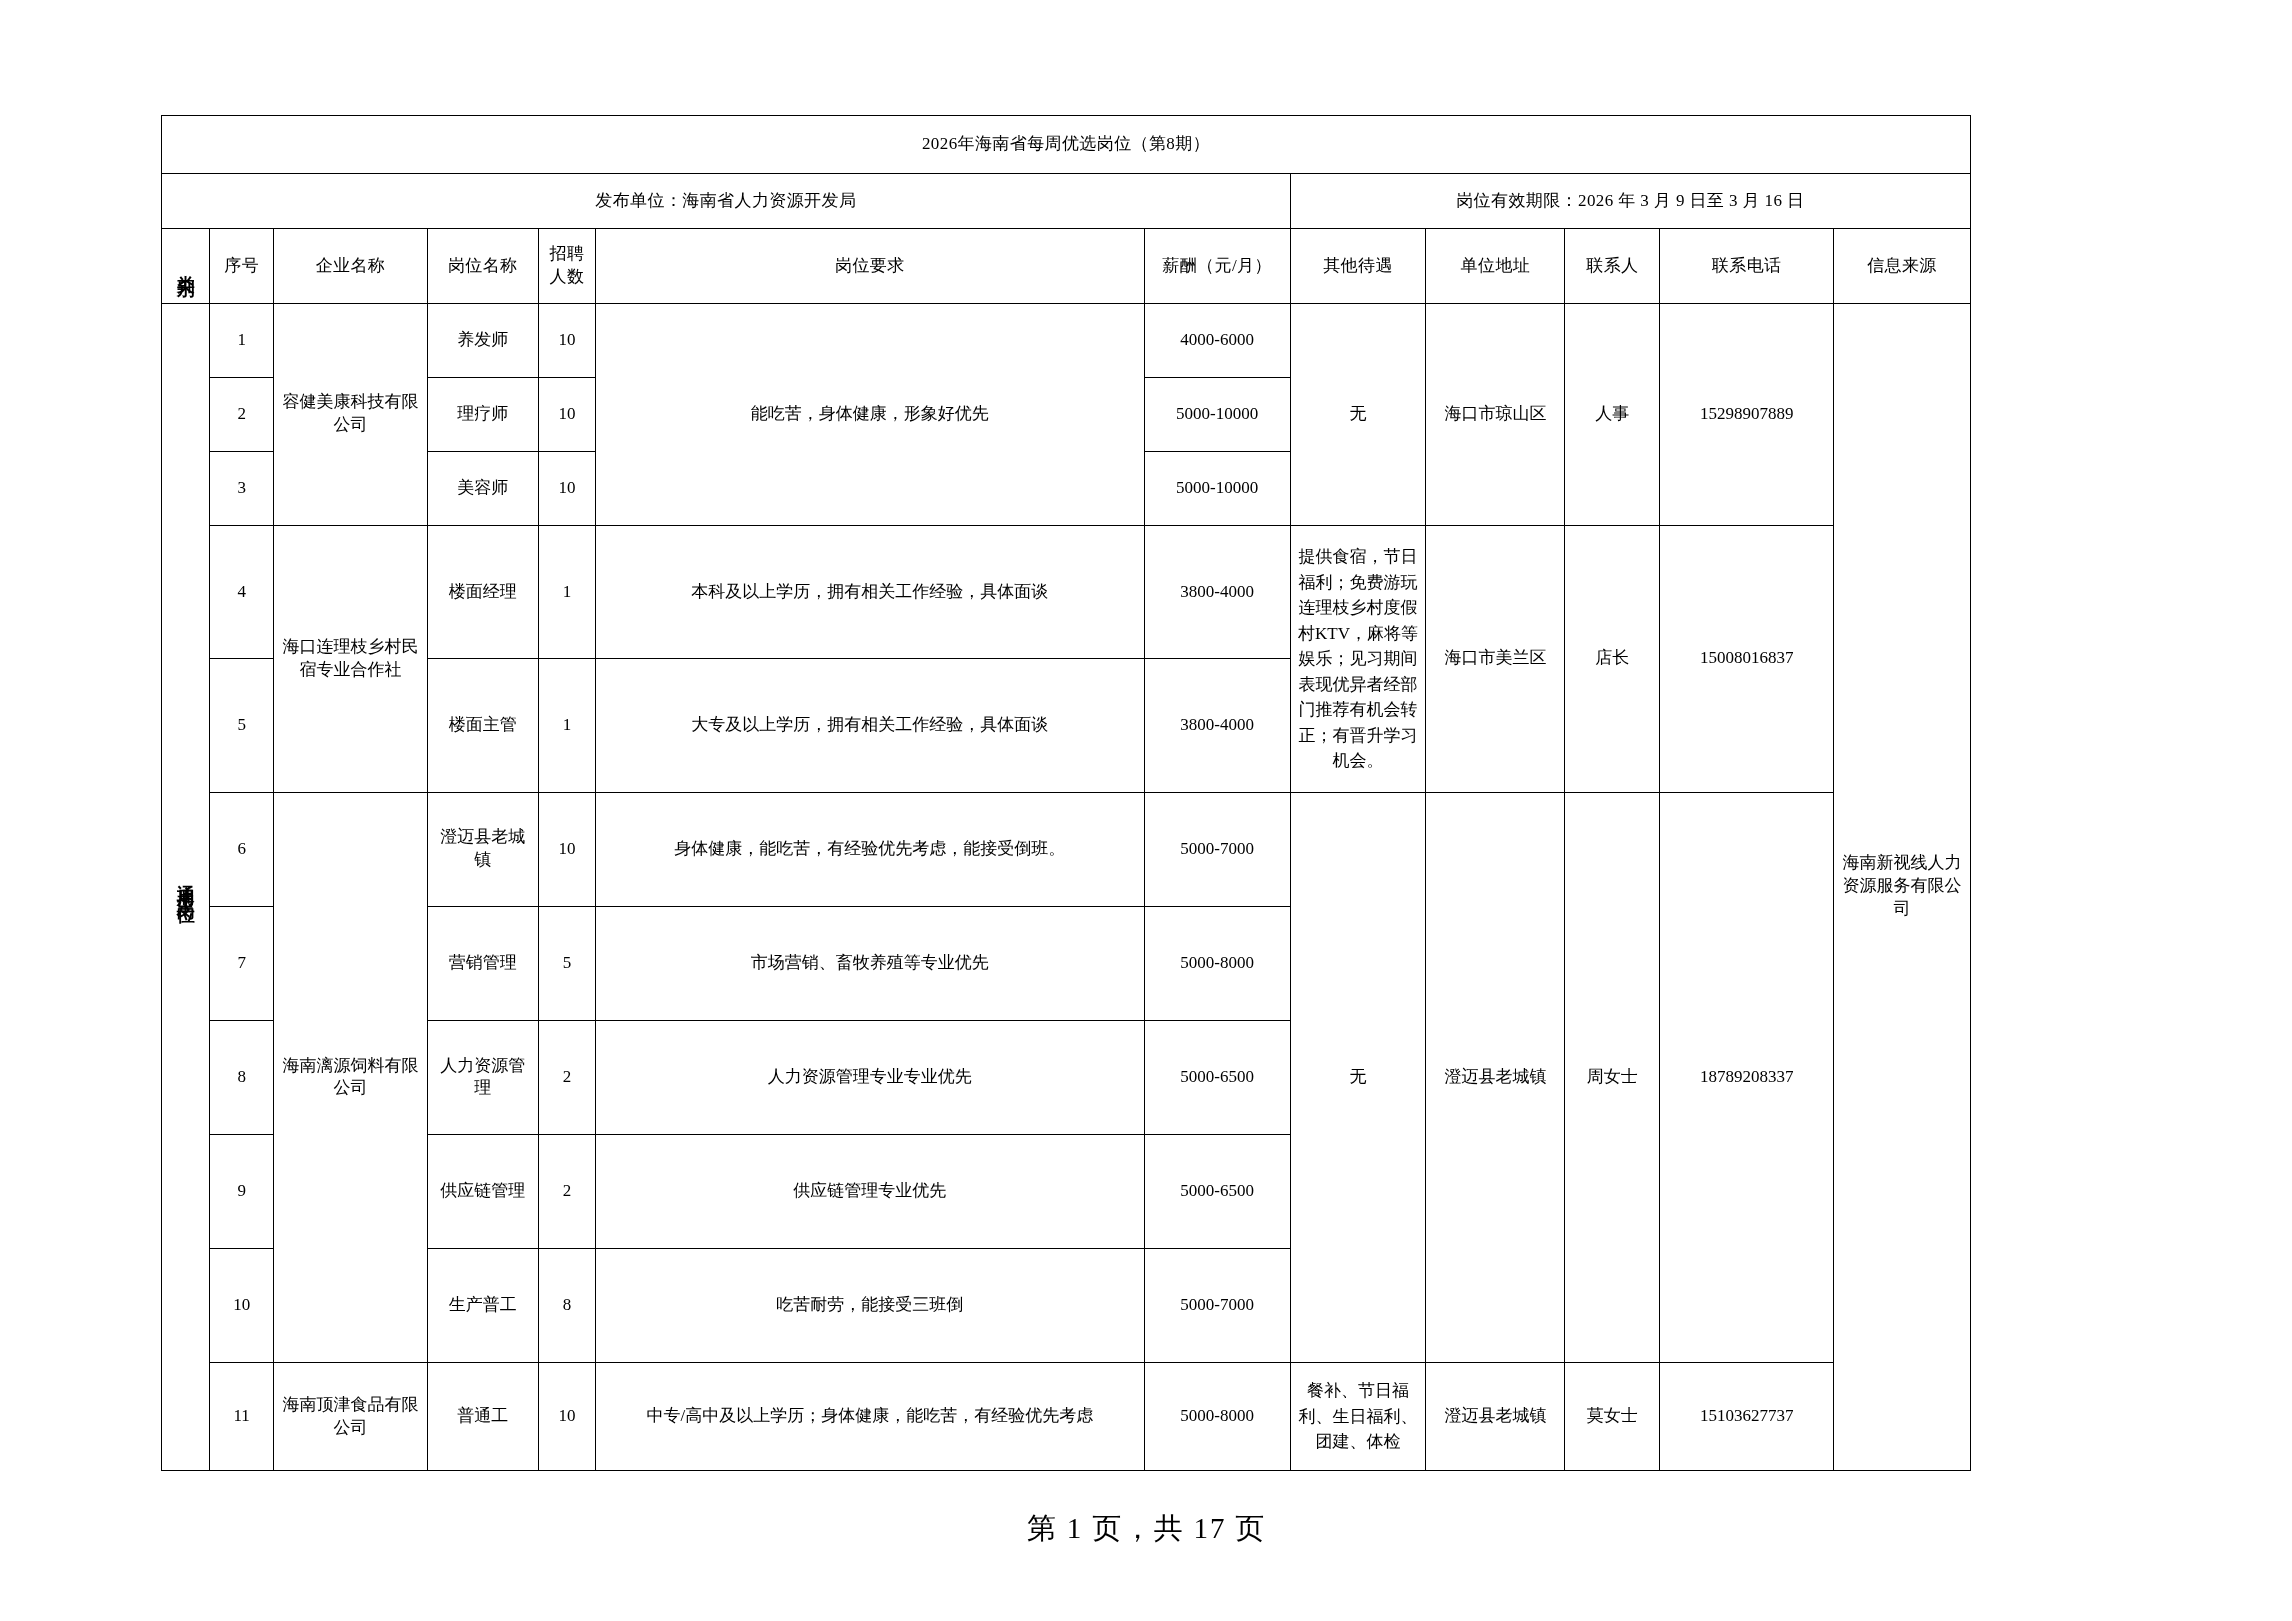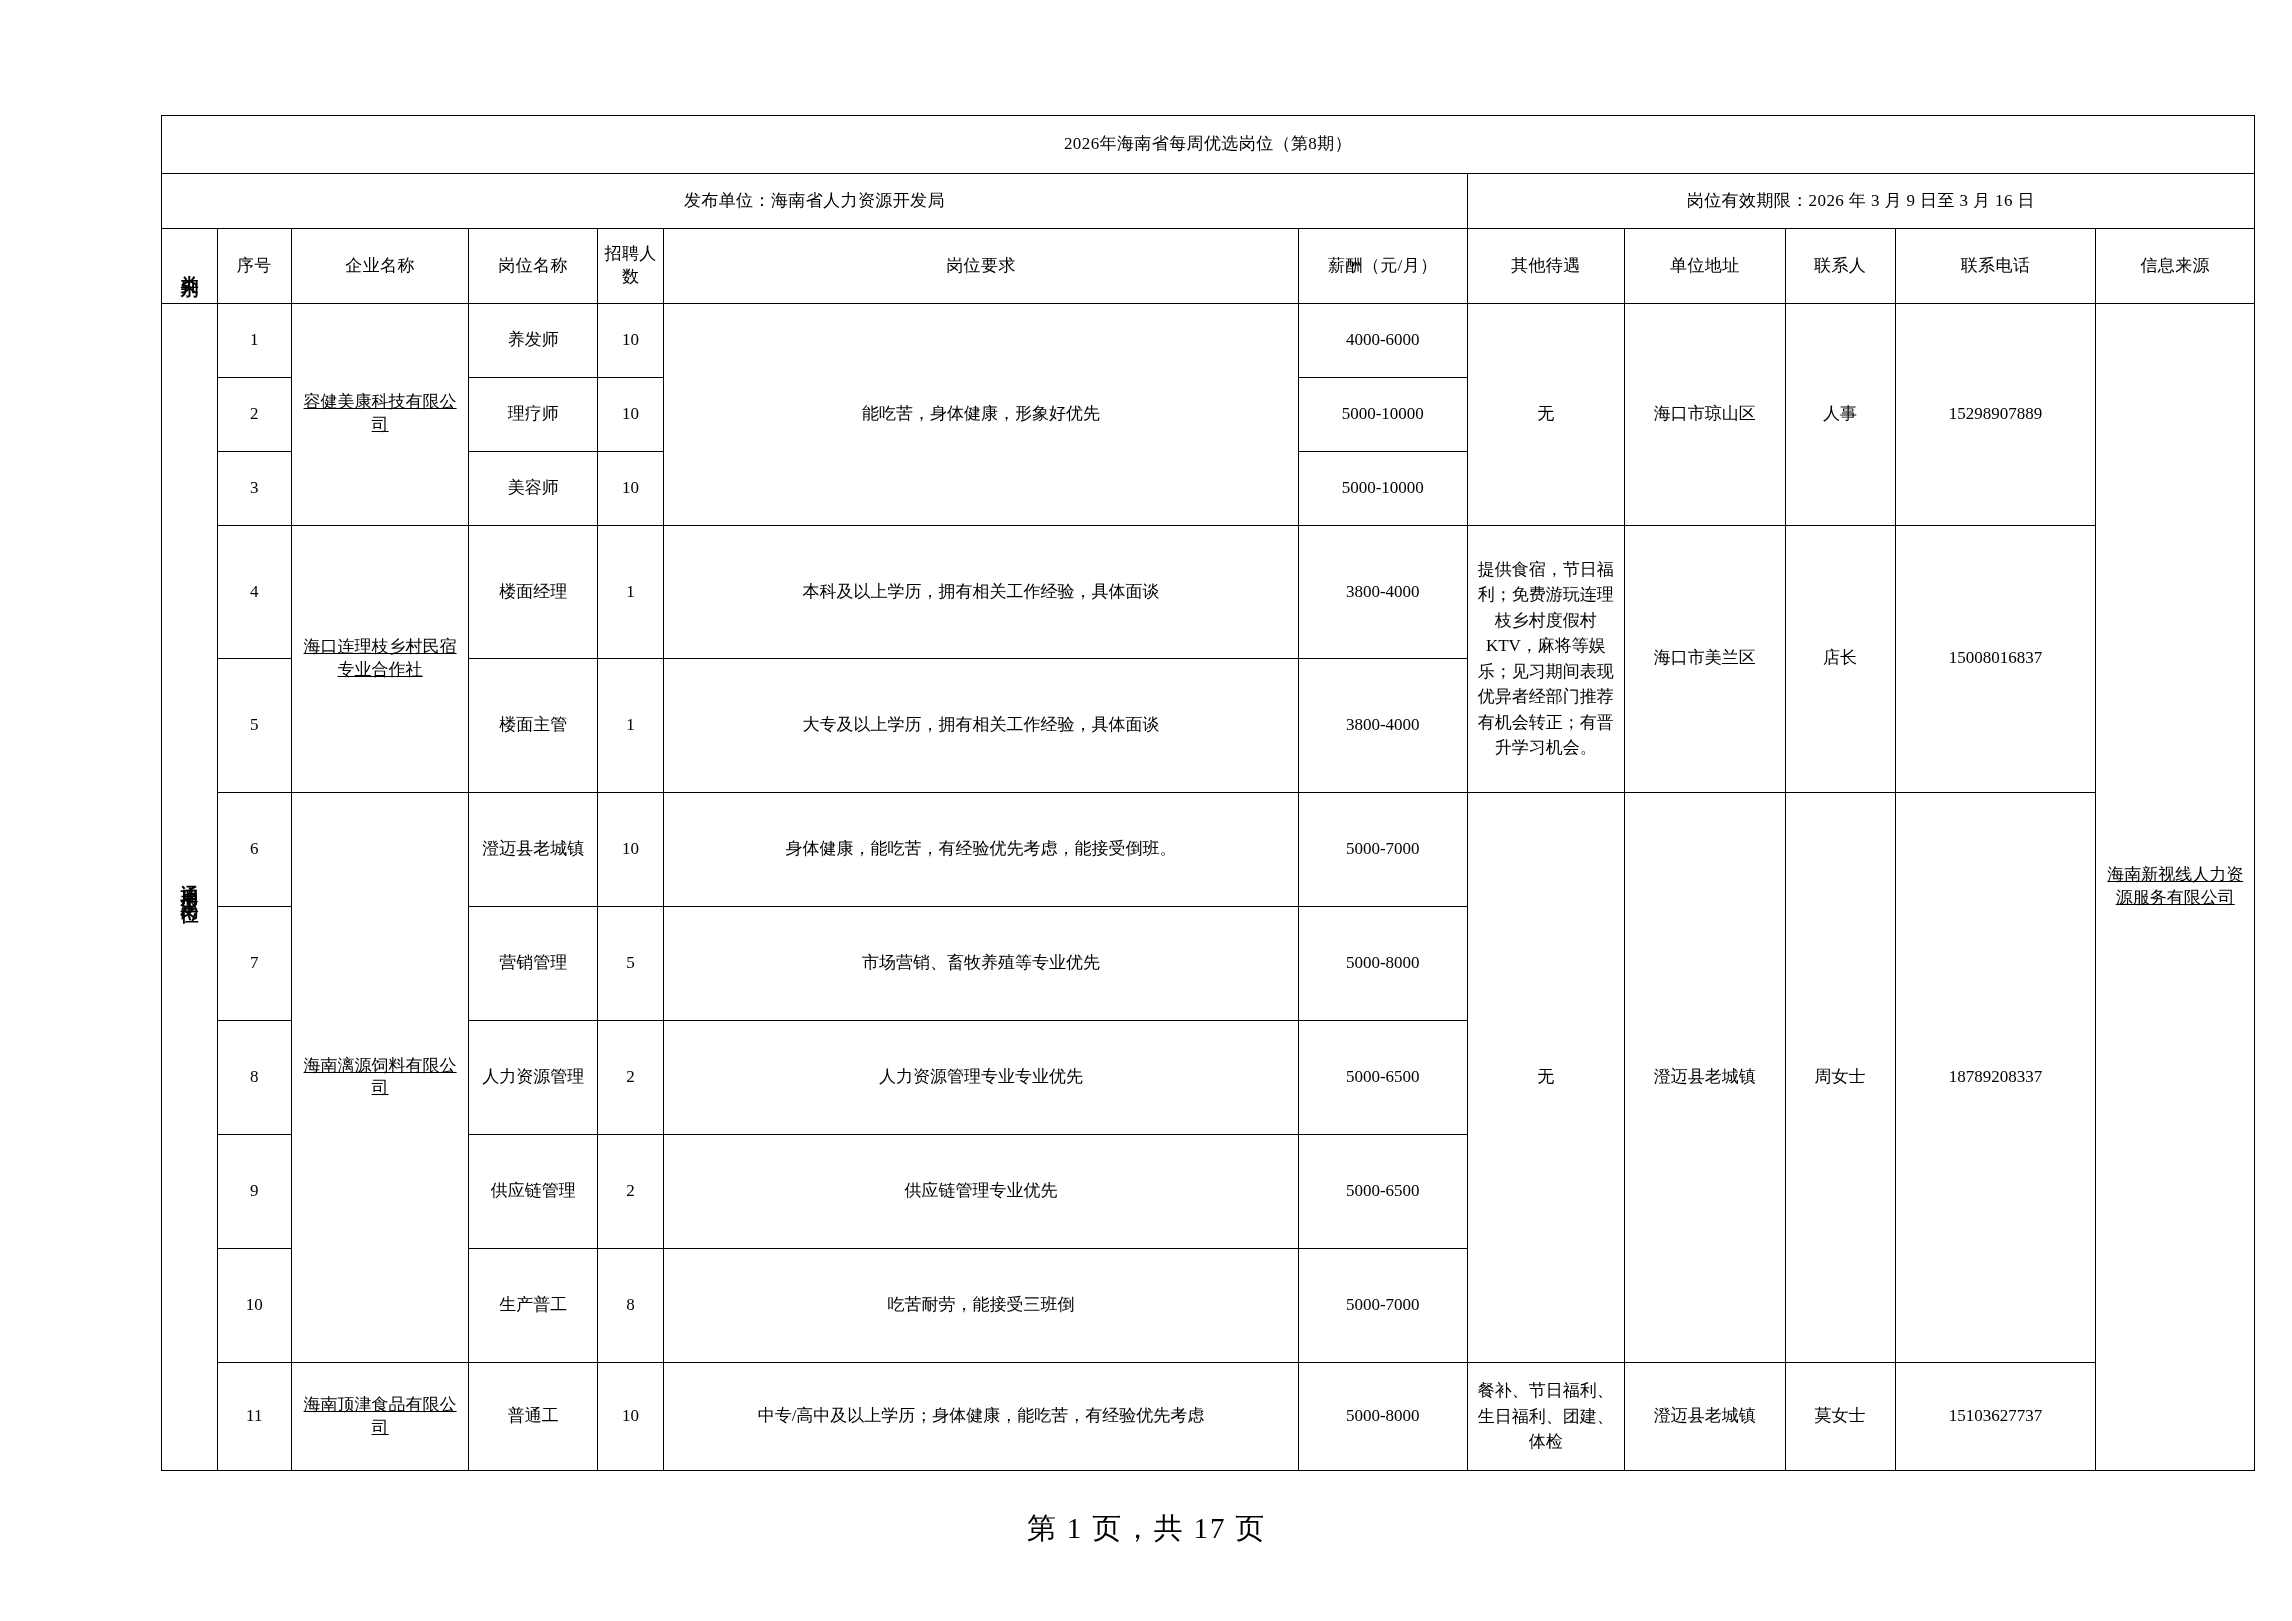--- a/index.html
+++ b/index.html
@@ -16,21 +16,21 @@
   }
   .page {
     position: relative;
     width: 2293px;
     height: 1622px;
     box-sizing: border-box;
     padding: 115px 161px 0 161px;
   }
   table.sheet {
     border-collapse: collapse;
-    width: 2094px;
+    width: 1810px;
     table-layout: fixed;
   }
   table.sheet td, table.sheet th {
     border: 0.9px solid #000000;
     padding: 3.6px 5.4px;
     font-size: 17px;
     line-height: 1.35;
     text-align: center;
     vertical-align: middle;
     font-weight: normal;
@@ -63,21 +63,20 @@
     letter-spacing: 5.4px;
     margin: 0 auto;
     display: inline-block;
   }
   .cat-cell {
     width: 47px;
     padding: 0;
   }
   .small-pad {
     padding: 7.2px 7.2px;
-    text-decoration: underline;
   }
   .reqtxt {
     text-align: center;
     font-size: 17px;
     margin-top: 44px;
   }
   .footer {
     position: absolute;
     left: 0;
     right: 0;

